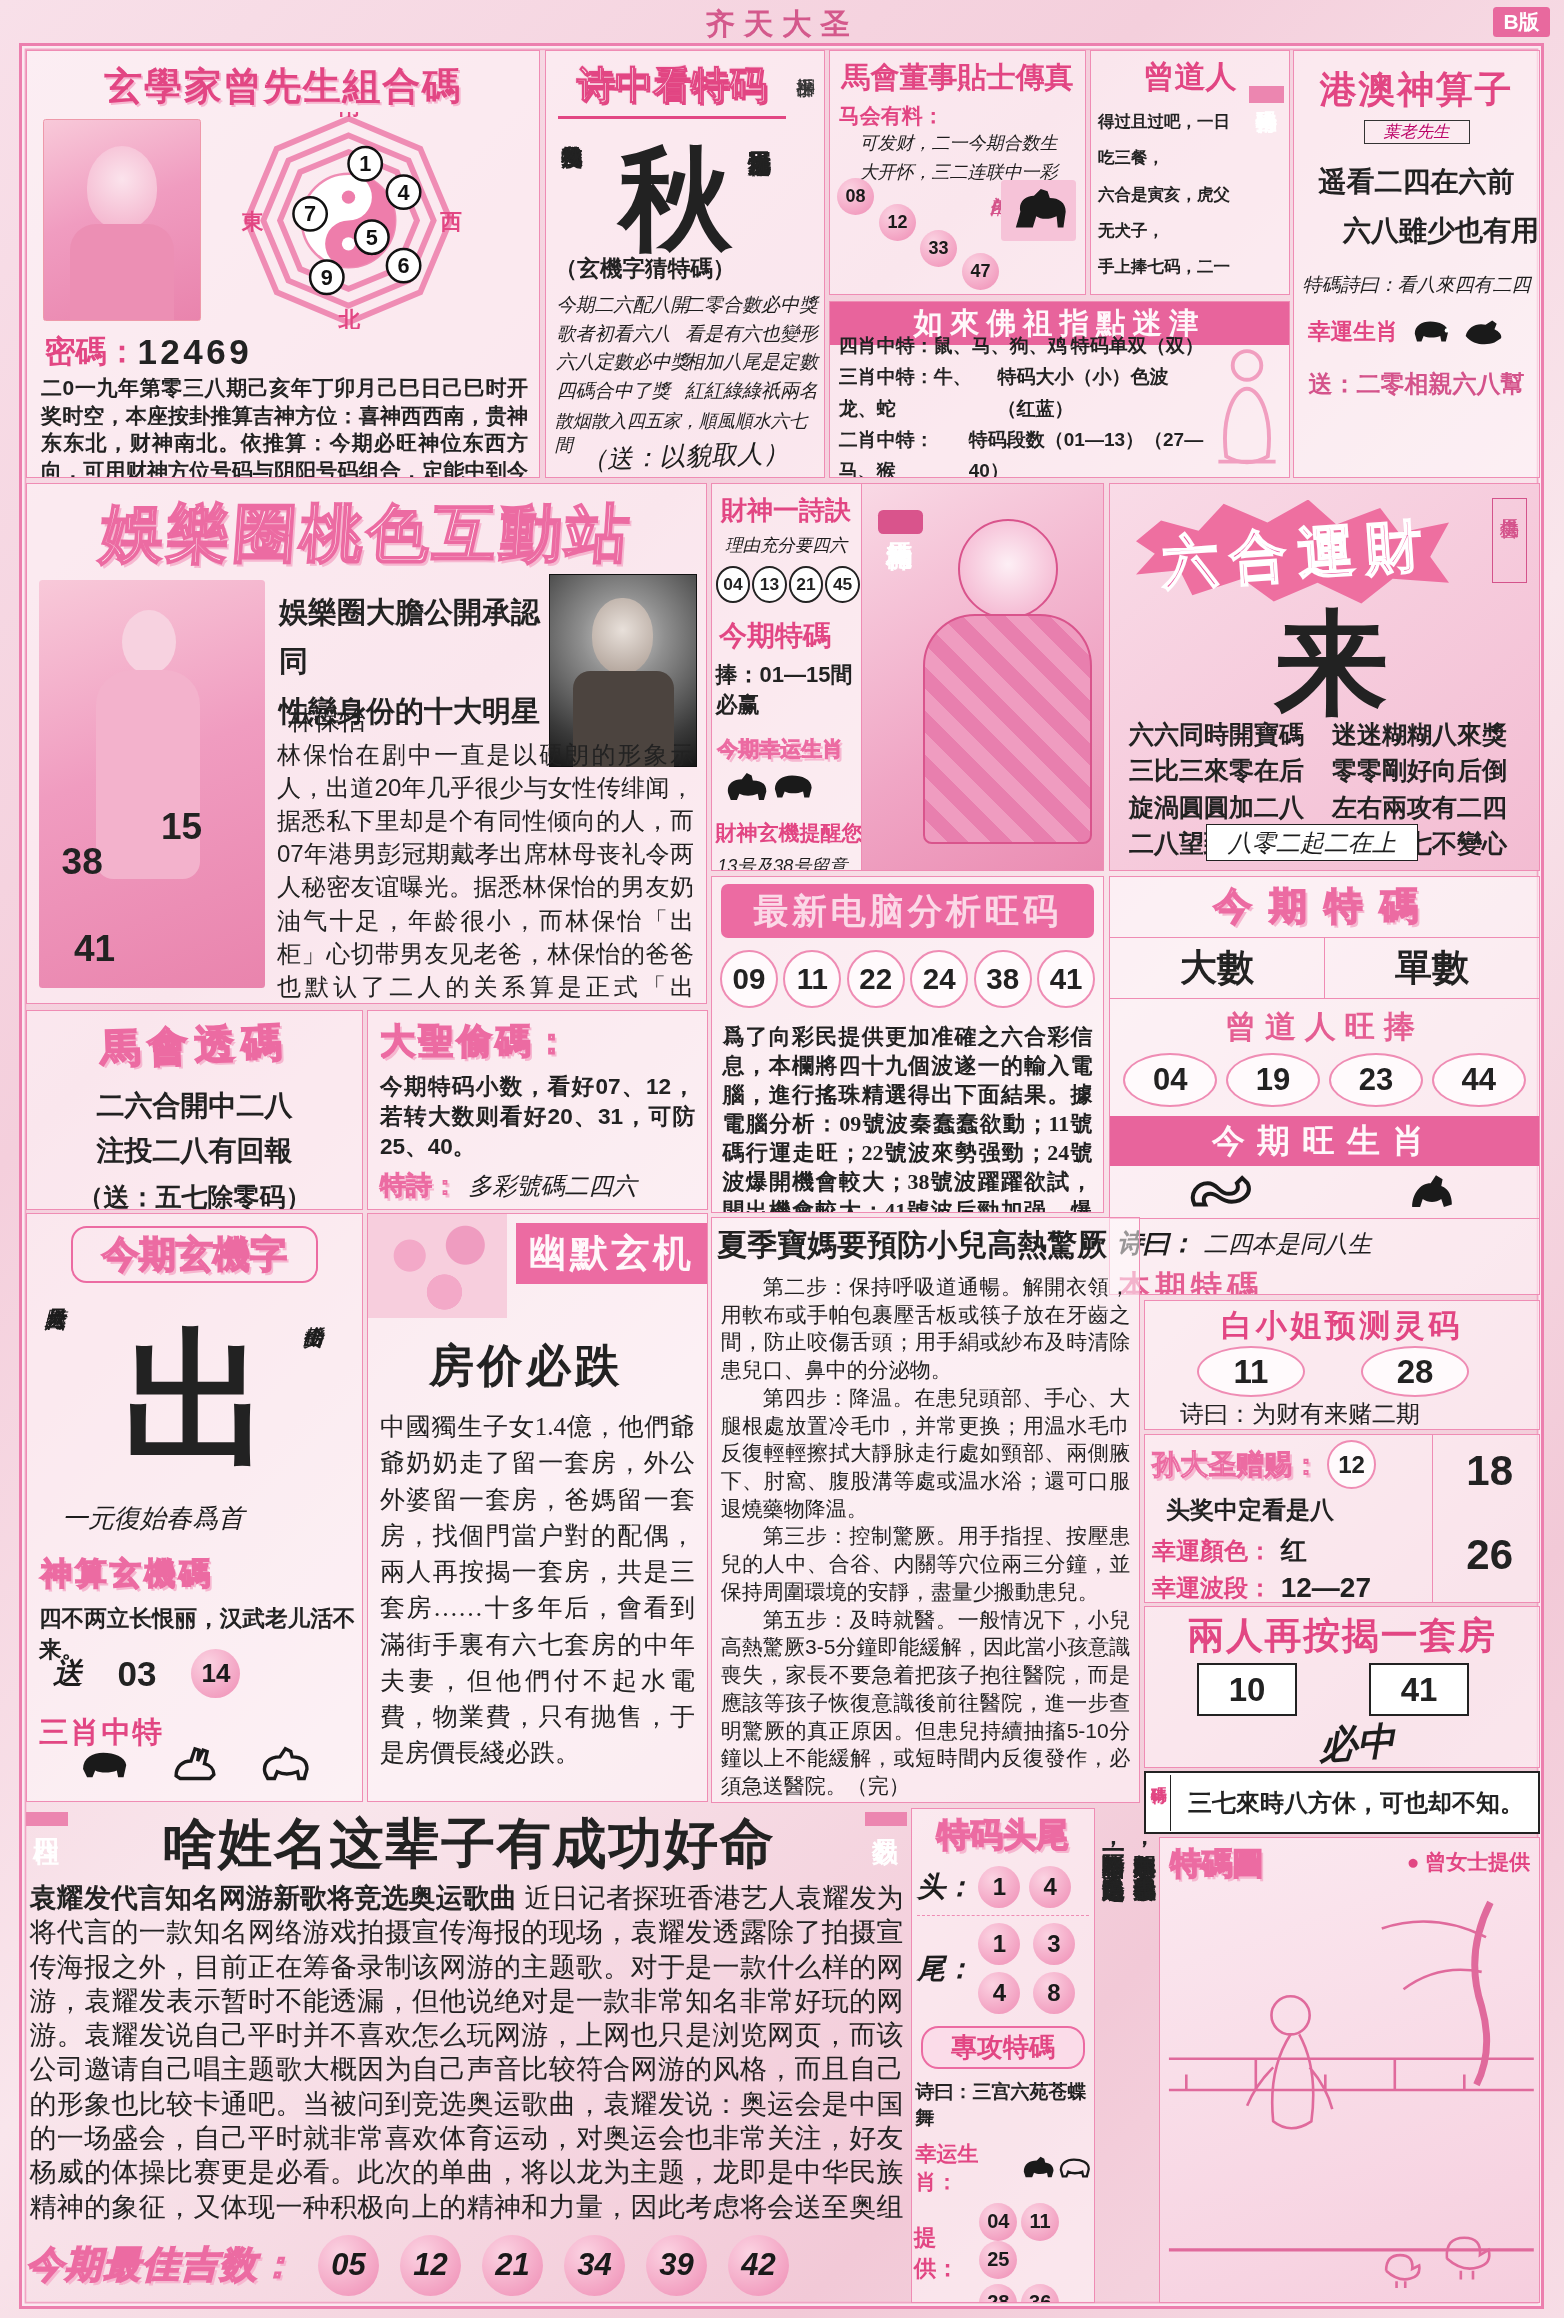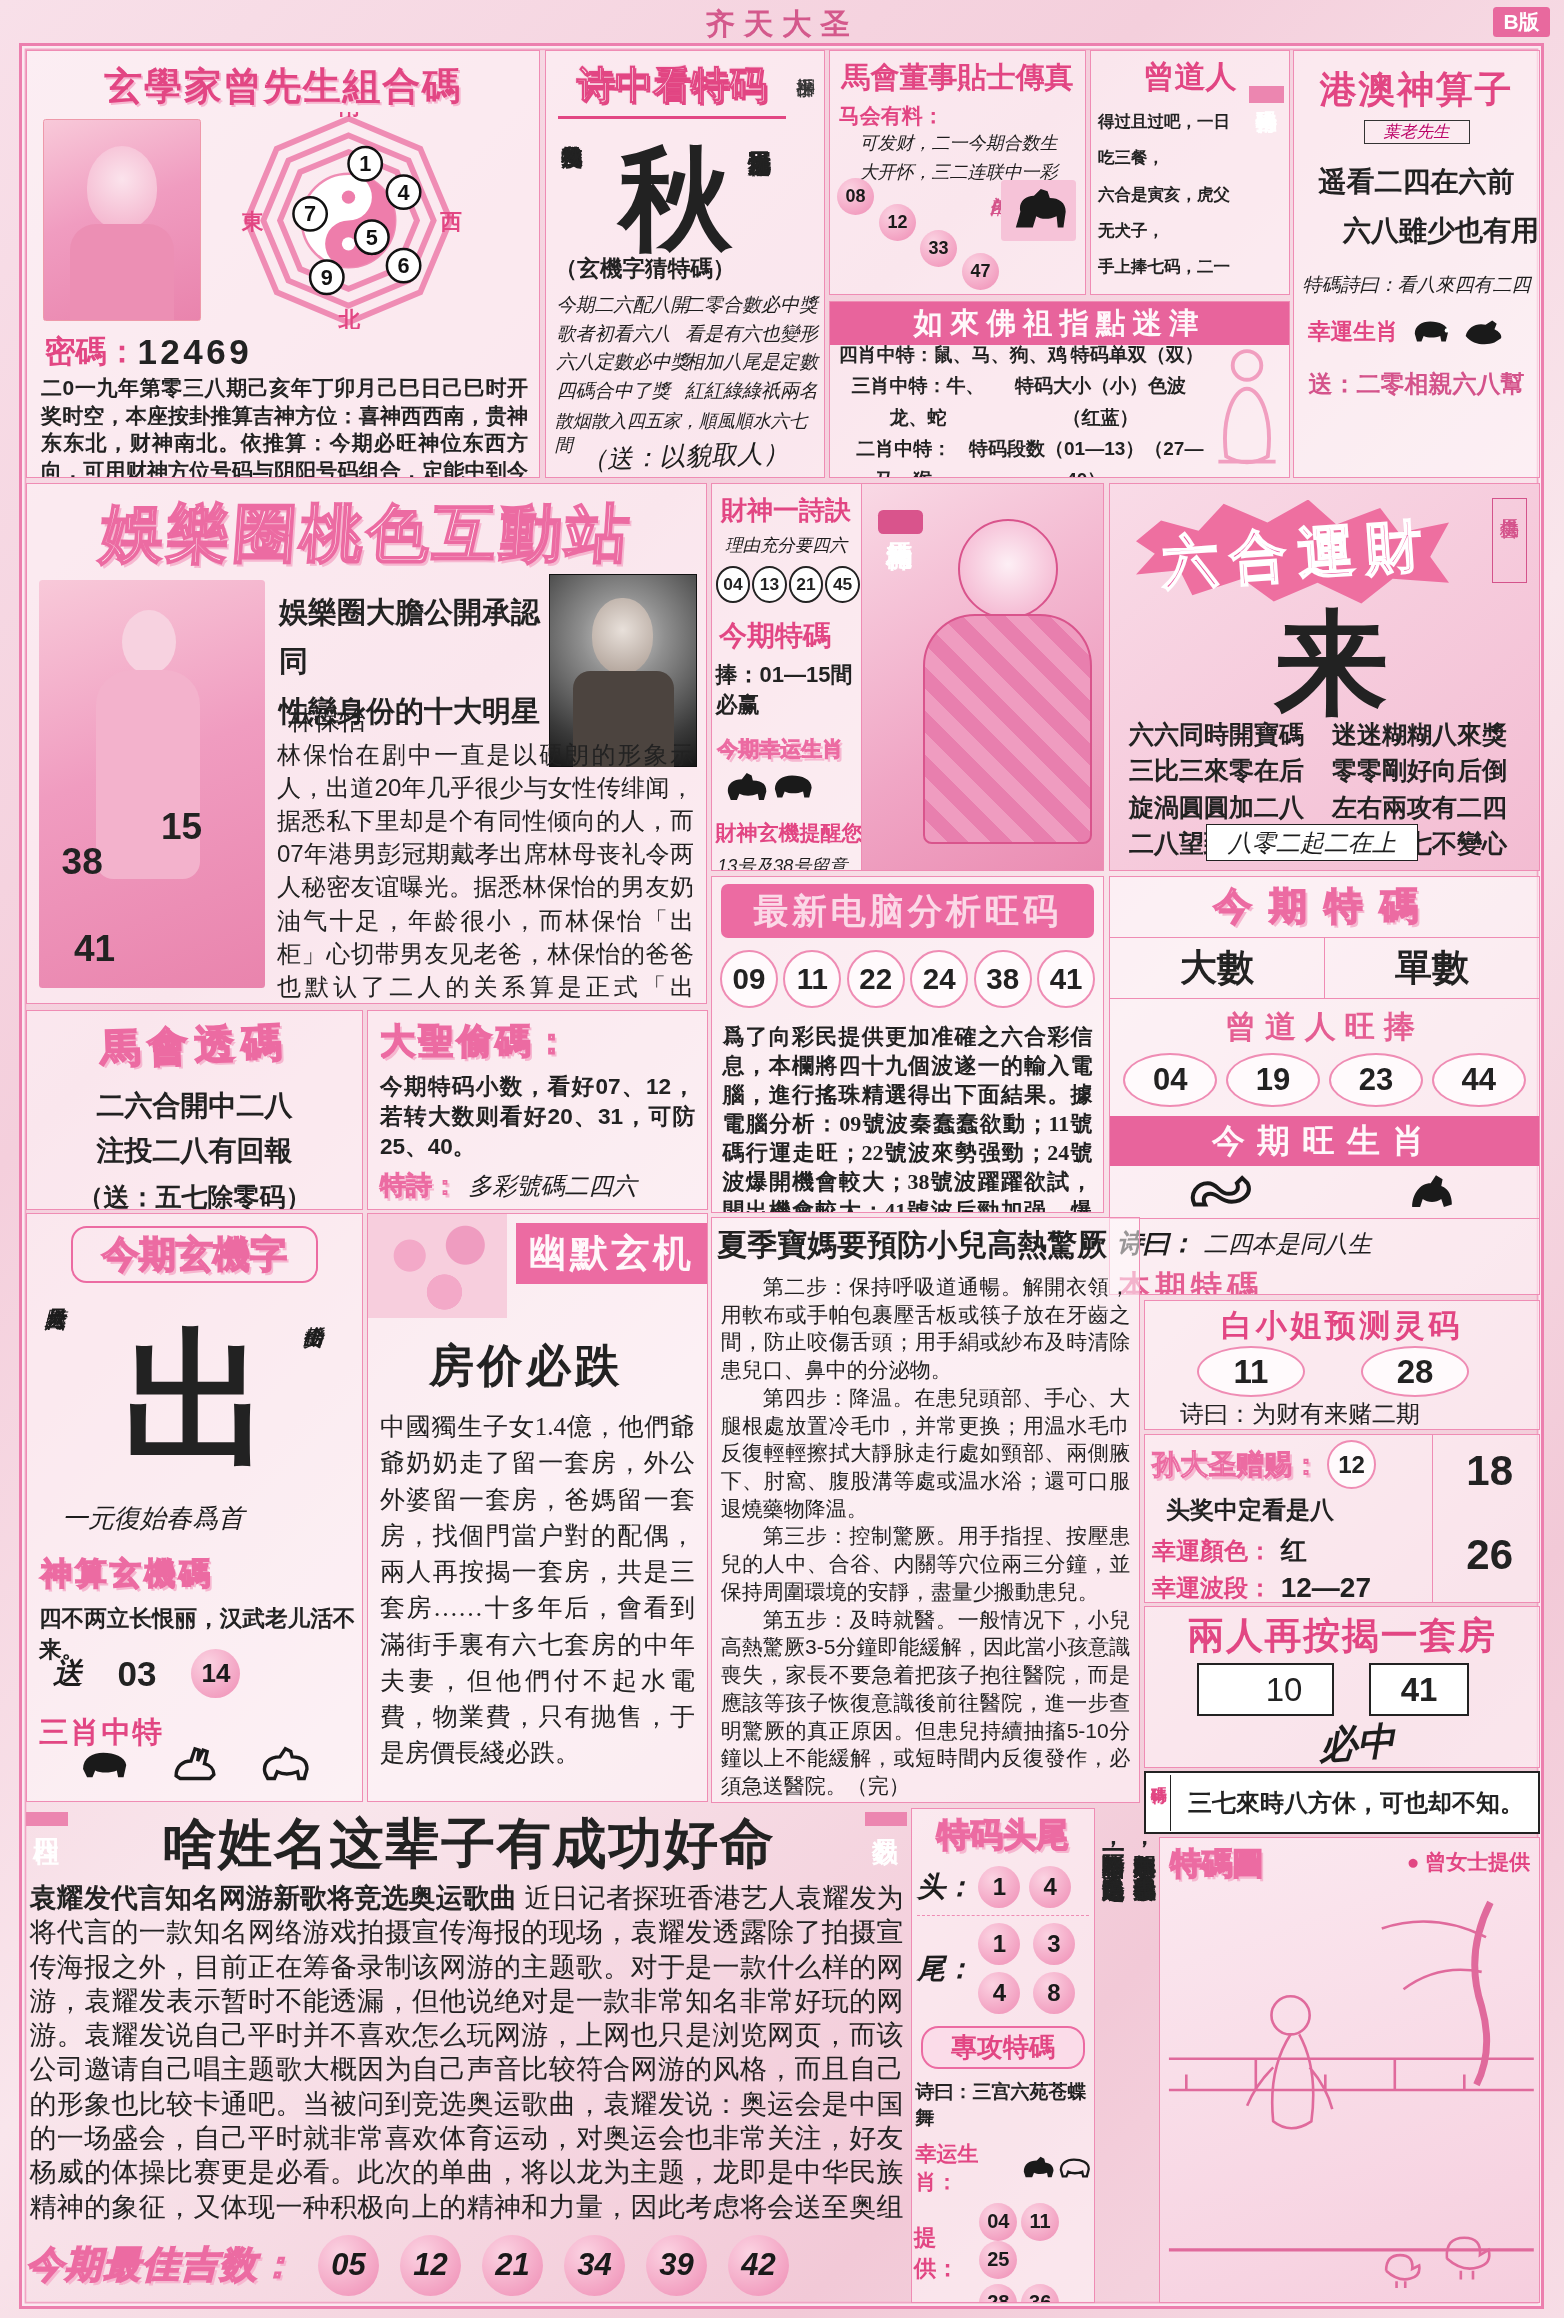--- a/index.html
+++ b/index.html
@@ -148,21 +148,21 @@
       </svg>
       <svg viewBox="0 0 40 28" style="width:45px;height:31px;margin-left:7px;">
         <path d="M3 18c2-8 10-12 18-10l6-4 4 3-2 5c4 2 7 5 6 8l-6 4c-8 3-20 2-26-6z" fill="#1a1a1a"></path>
       </svg>
     </div>
     <div style="font-size:24px;font-weight:bold;color:#d4538b;text-align:center;margin-top:21px;">送：二零相親六八幫</div>
   </div>
 
   <div class="sec" style="left:829px;top:301px;width:461px;height:177px;">
     <div class="banner" style="font-size:29.5px;letter-spacing:7px;padding:1.7px 0;">如來佛祖指點迷津</div>
-    <div style="position:absolute;left:8.7px;top:37px;width:365px;font-size:19px;font-weight:bold;line-height:1.65;text-align:center;">
+    <div style="position:absolute;left:8.7px;top:28px;width:365px;font-size:19px;font-weight:bold;line-height:1.65;">
       <div class="row" style="justify-content:space-between;">
           <span>四肖中特：鼠、马、狗、鸡</span>
           <span>特码单双（双）</span>
         </div>
       <div class="row" style="justify-content:space-between;">
           <span>三肖中特：牛、龙、蛇</span>
           <span>特码大小（小）色波（红蓝）</span>
         </div>
       <div class="row" style="justify-content:space-between;">
           <span>二肖中特：马、猴</span>
@@ -375,21 +375,21 @@
         <span class="t-pink" style="font-size:24px;">幸運波段：</span>
         <span style="font-size:28px;font-weight:bold;margin-left:8.7px;">12—27</span>
       </div>
     </div>
     <div style="position:absolute;right:26px;top:12px;font-size:42px;font-weight:bold;">18</div>
     <div style="position:absolute;right:26px;top:96px;font-size:42px;font-weight:bold;">26</div>
   </div>
 
   <div class="sec" style="left:1144px;top:1606px;width:396px;height:162px;">
     <div class="t-pink" style="font-size:37px;text-align:center;margin-top:3.5px;letter-spacing:1.7px;">兩人再按揭一套房</div>
-    <span style="position:absolute;left:52px;top:56px;width:96px;height:49px;border:2.6px solid #222;font-size:33px;font-weight:normal;display:inline-flex;align-items:center;justify-content:center;background:#fff;padding-left:37px;">10</span>
+    <span style="position:absolute;left:52px;top:56px;width:96px;height:49px;border:2.6px solid #222;font-size:33px;font-weight:bold;display:inline-flex;align-items:center;justify-content:center;background:#fff;">10</span>
     <span style="position:absolute;right:70px;top:56px;width:96px;height:49px;border:2.6px solid #222;font-size:33px;font-weight:bold;display:inline-flex;align-items:center;justify-content:center;background:#fff;">41</span>
     <div class="hand" style="position:absolute;left:174px;top:111px;font-size:38px;font-weight:bold;transform:rotate(-4deg);">必中</div>
   </div>
 
   <div class="sec" style="left:1144px;top:1771px;width:396px;height:63px;border:2.6px solid #222;background:#fff;">
     <div class="vert t-pink" style="position:absolute;left:1.7px;top:1.7px;height:56px;font-size:15.6px;border-right:1.7px solid #222;padding-right:1.7px;">猜特碼</div>
     <div style="position:absolute;left:42px;top:14px;font-size:24px;font-weight:bold;">三七來時八方休，可也却不知。</div>
   </div>
 
   <div class="sec" style="left:26px;top:1808px;width:881px;height:415px;border:none;background:none;">

